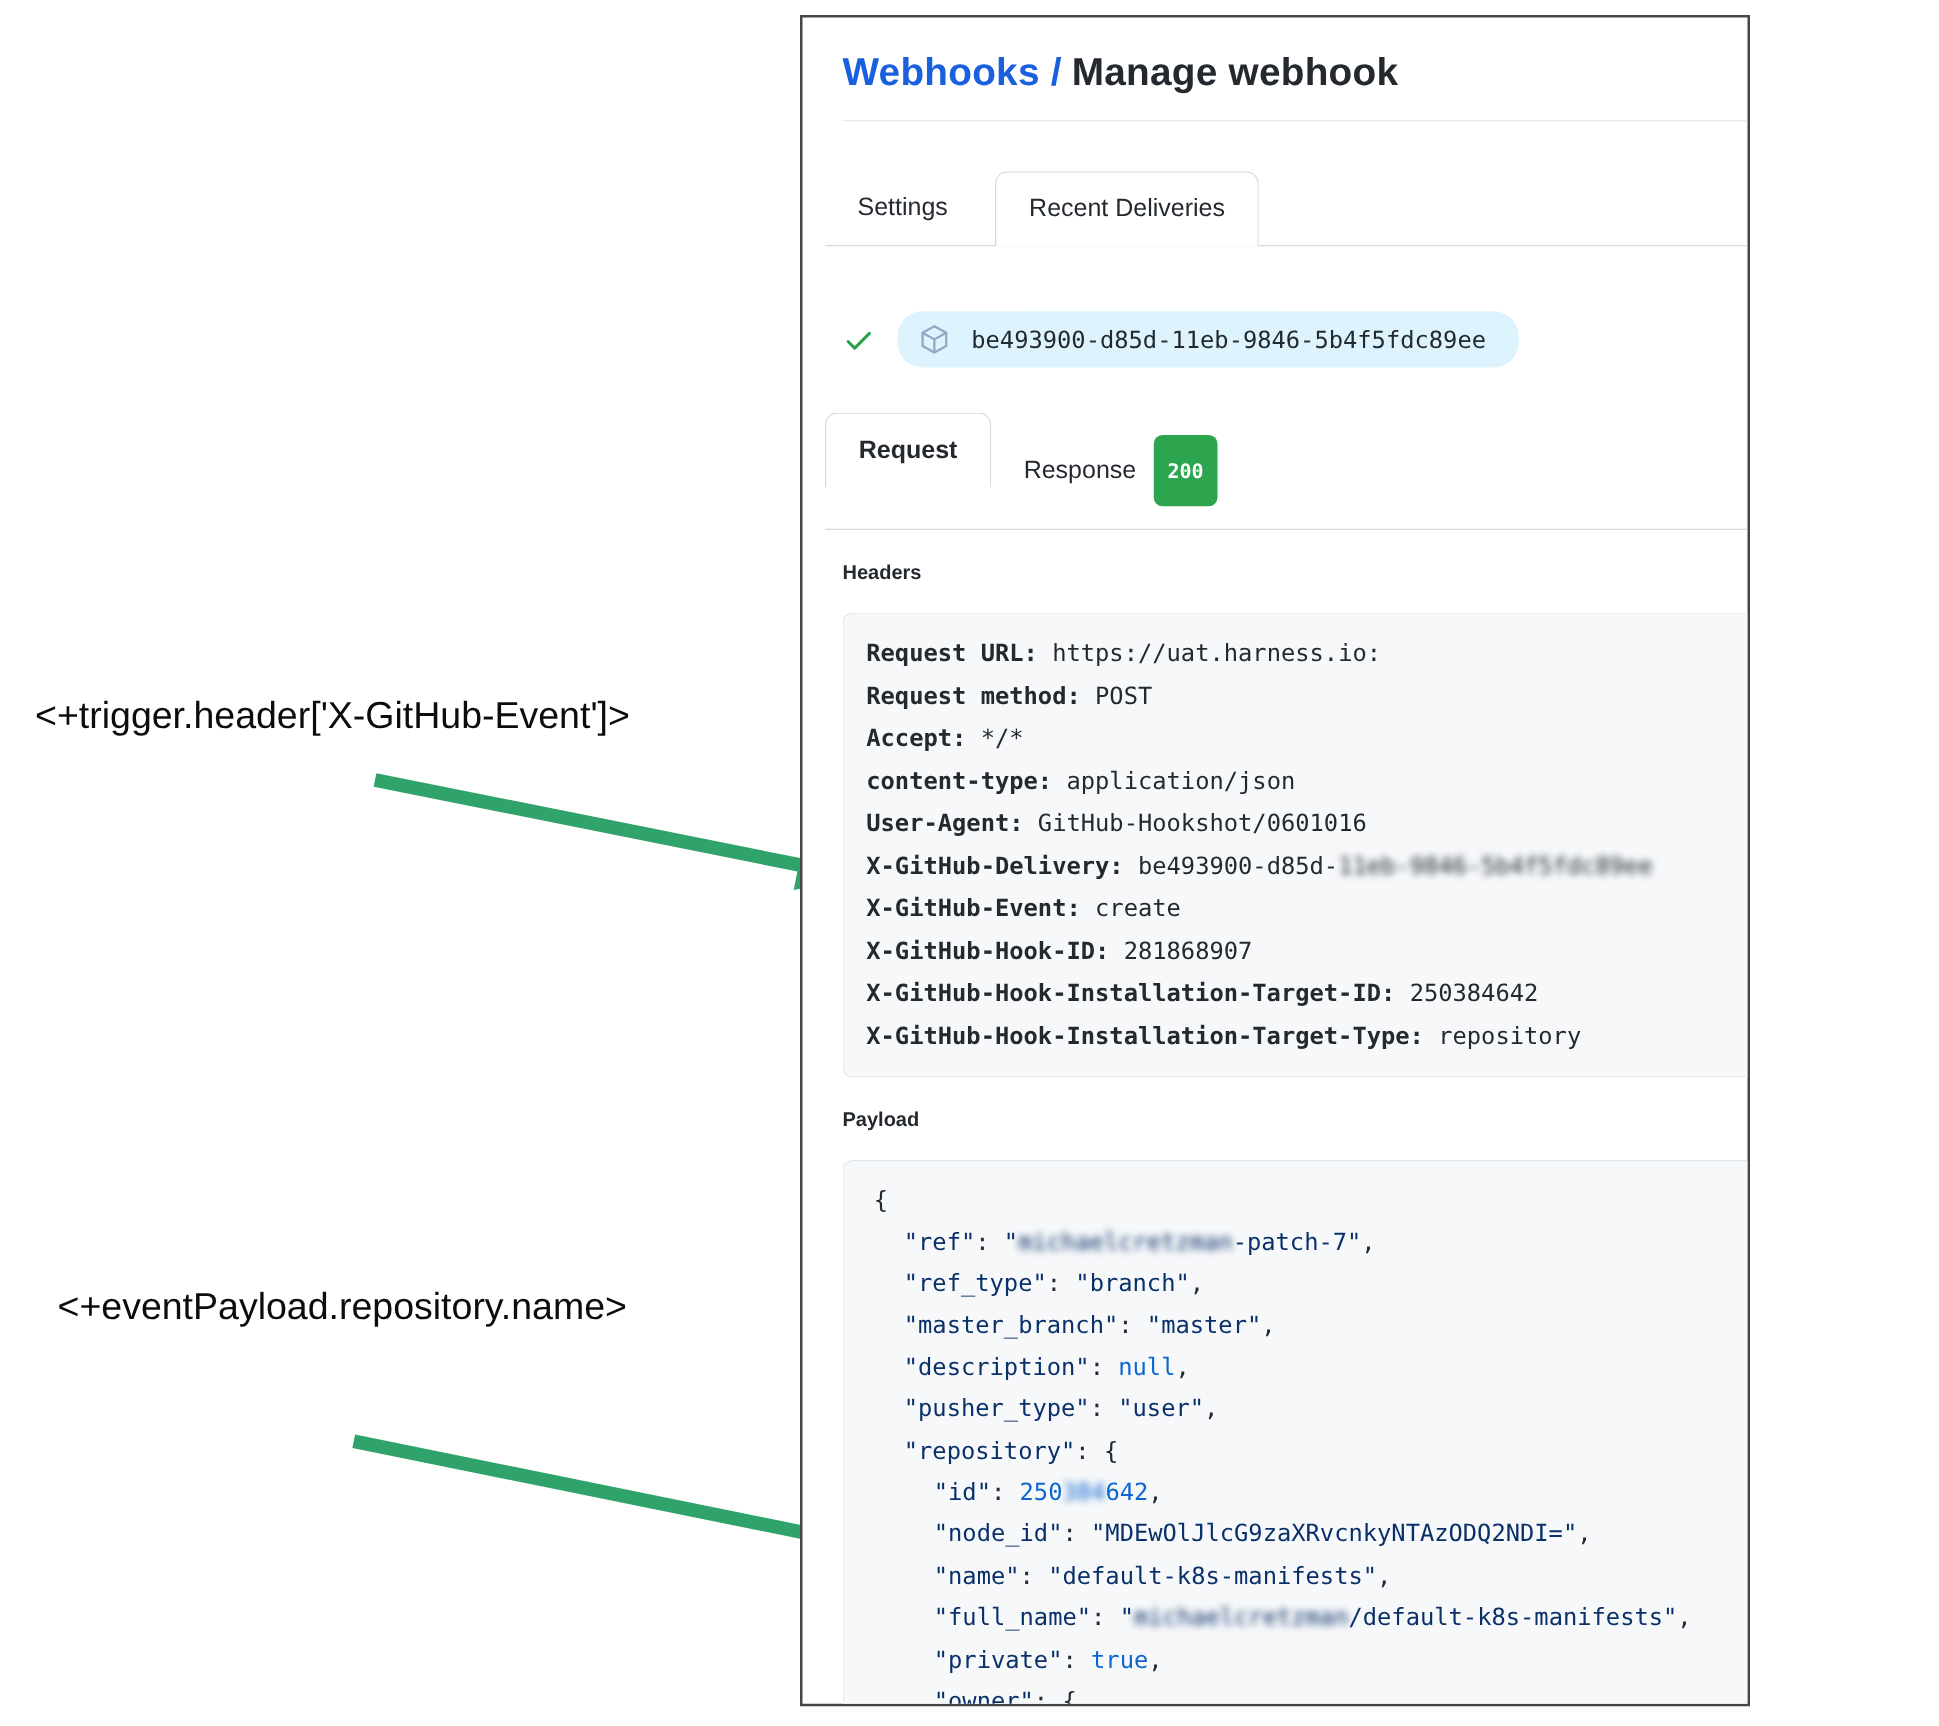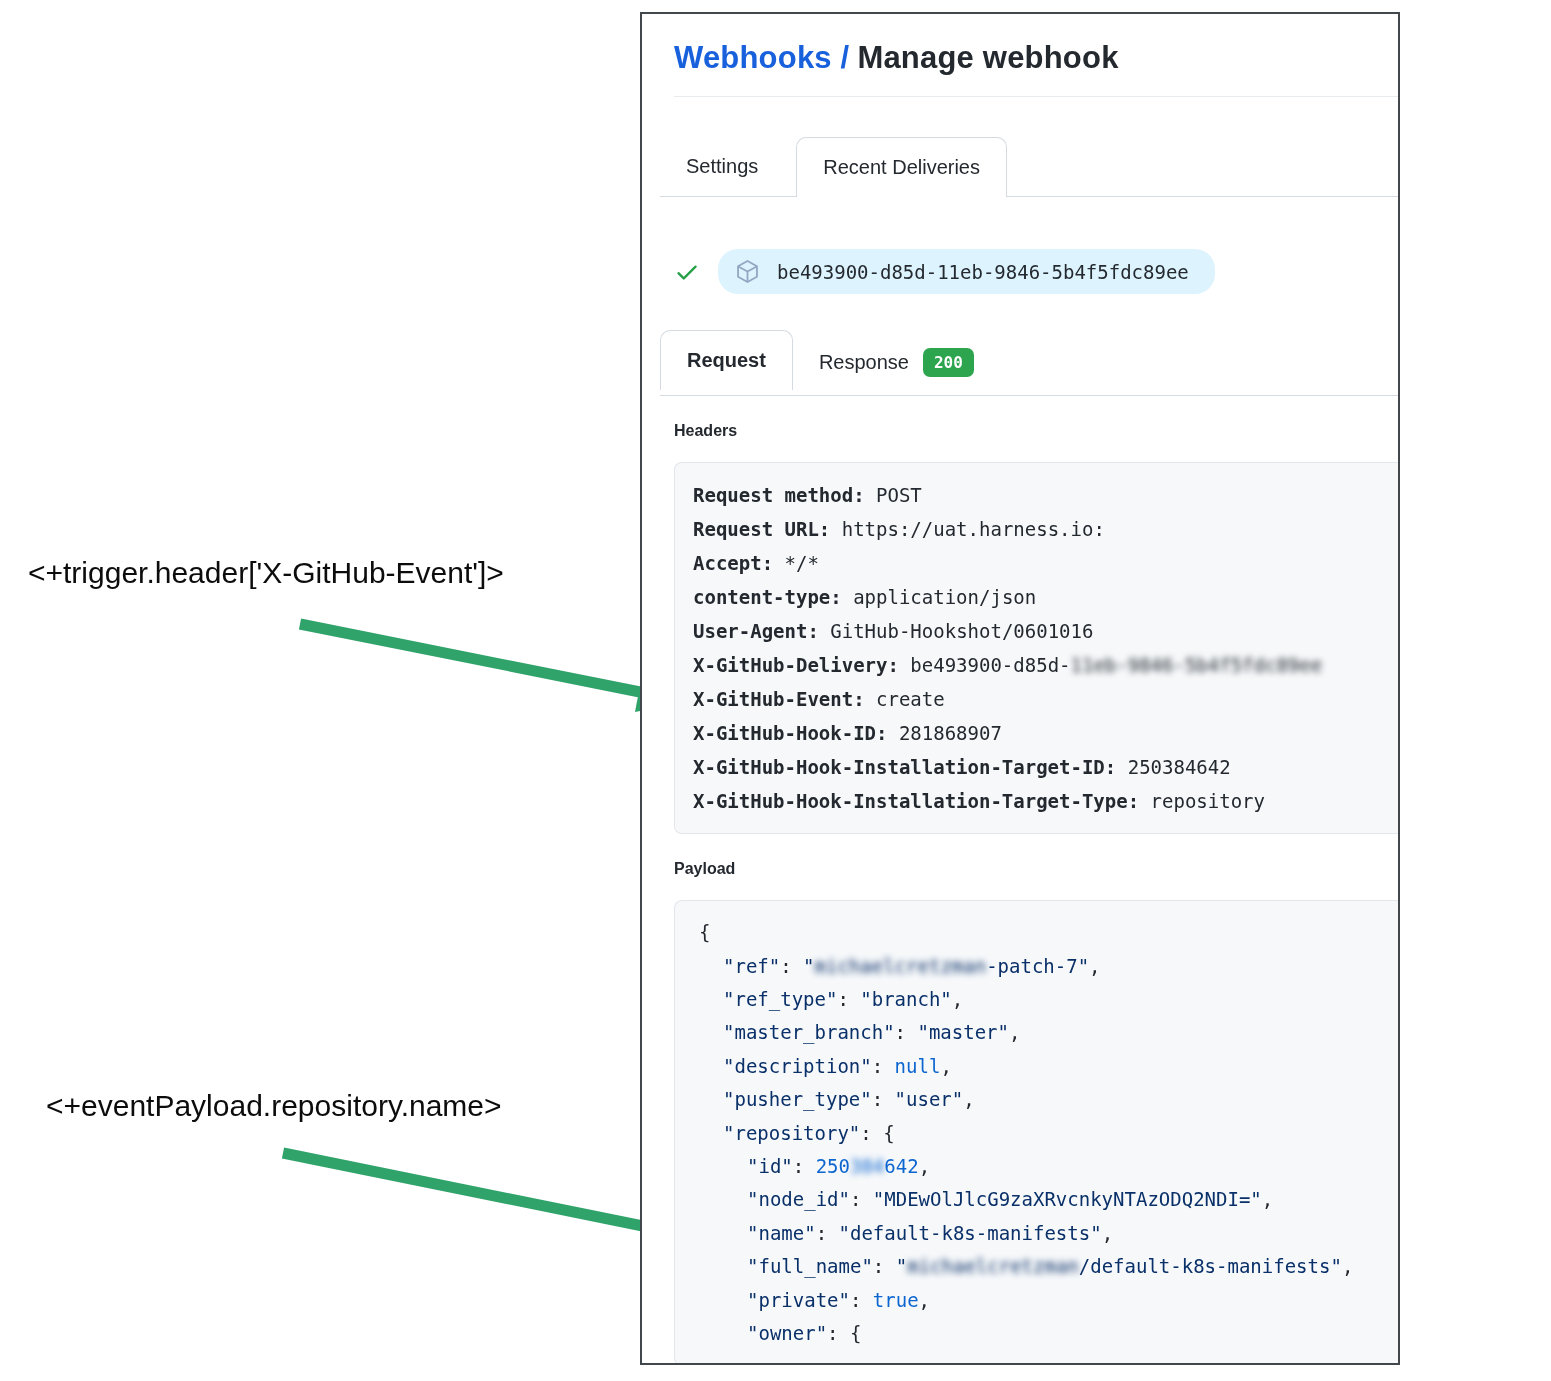--- a/index.html
+++ b/index.html
@@ -27,21 +27,21 @@
   .tab.active{
     background:#fff;border:1px solid #d4dae0;border-bottom:none;
     border-radius:10px 10px 0 0;margin-bottom:-1px;position:relative;z-index:1;
   }
   .tabnav1 .tab.active{margin-left:12px;}
   .tab-request{font-weight:600;}
   .tab-response{display:flex;align-items:center;}
   .badge{
     display:inline-block;background:var(--badge-green);color:#fff;
     font-family:"DejaVu Sans Mono",monospace;font-size:16px;font-weight:700;
-    padding:5px 11px;border-radius:7px;margin-left:14px;line-height:1.2;
+    padding:19px 11px;border-radius:7px;margin-left:14px;line-height:1.2;
   }
   .delivery{display:flex;align-items:center;gap:18px;margin:52px 32px 0;}
   .pill{
     display:inline-flex;align-items:center;gap:16px;background:var(--pill-bg);
     border-radius:20px;padding:9px 26px 9px 16px;cursor:pointer;text-align:center;
   }
   .pill .id{font-family:"DejaVu Sans Mono",monospace;font-size:19px;color:#24292f;}
   .section-heading{margin:26px 32px 0;font-size:16px;font-weight:700;color:#24292f;}
   .codebox{
     margin:22px 0 0 32px;background:var(--code-bg);
@@ -52,21 +52,21 @@
   #headers-box .code-line{line-height:34px;white-space:pre;}
   #payload-box{padding-left:24px;}
   #payload-box .code-line{line-height:33.4px;white-space:pre;}
   .hk{font-weight:700;}
   .tok-s{color:var(--json-key);}
   .tok-n{color:var(--json-const);}
   .tok-p{color:#24292f;}
   .blur{filter:blur(3px);}
   .annotation{position:absolute;font-size:30px;color:#0c0c0c;white-space:nowrap;}
   .ann1{left:28px;top:556px;}
-  .ann2{left:46px;top:1089px;}
+  .ann2{left:46px;top:1029px;}
   .arrows{position:absolute;left:0;top:0;width:1551px;height:1381px;pointer-events:none;}
 </style>
 </head>
 <body>
 
 <div class="annotation ann1">&lt;+trigger.header['X-GitHub-Event']&gt;</div>
 <div class="annotation ann2">&lt;+eventPayload.repository.name&gt;</div>
 
 <svg class="arrows" viewBox="0 0 1551 1381" xmlns="http://www.w3.org/2000/svg">
   <g>
@@ -113,22 +113,22 @@
   <div class="tabnav tabnav2">
     <div class="tab active tab-request">Request</div>
     <div class="tab tab-response">
       <span>Response</span>
       <span class="badge">200</span>
     </div>
   </div>
 
   <div class="section-heading">Headers</div>
   <div class="codebox" id="headers-box">
+      <div class="code-line"><span class="hk">Request URL:</span> <span>https://uat.harness.io:</span></div>
       <div class="code-line"><span class="hk">Request method:</span> <span>POST</span></div>
-      <div class="code-line"><span class="hk">Request URL:</span> <span>https://uat.harness.io:</span></div>
       <div class="code-line"><span class="hk">Accept:</span> <span>*/*</span></div>
       <div class="code-line"><span class="hk">content-type:</span> <span>application/json</span></div>
       <div class="code-line"><span class="hk">User-Agent:</span> <span>GitHub-Hookshot/0601016</span></div>
       <div class="code-line"><span class="hk">X-GitHub-Delivery:</span> <span>be493900-d85d-</span><span class="blur">11eb-9846-5b4f5fdc89ee</span></div>
       <div class="code-line"><span class="hk">X-GitHub-Event:</span> <span>create</span></div>
       <div class="code-line"><span class="hk">X-GitHub-Hook-ID:</span> <span>281868907</span></div>
       <div class="code-line"><span class="hk">X-GitHub-Hook-Installation-Target-ID:</span> <span>250384642</span></div>
       <div class="code-line"><span class="hk">X-GitHub-Hook-Installation-Target-Type:</span> <span>repository</span></div>
     </div>
 

